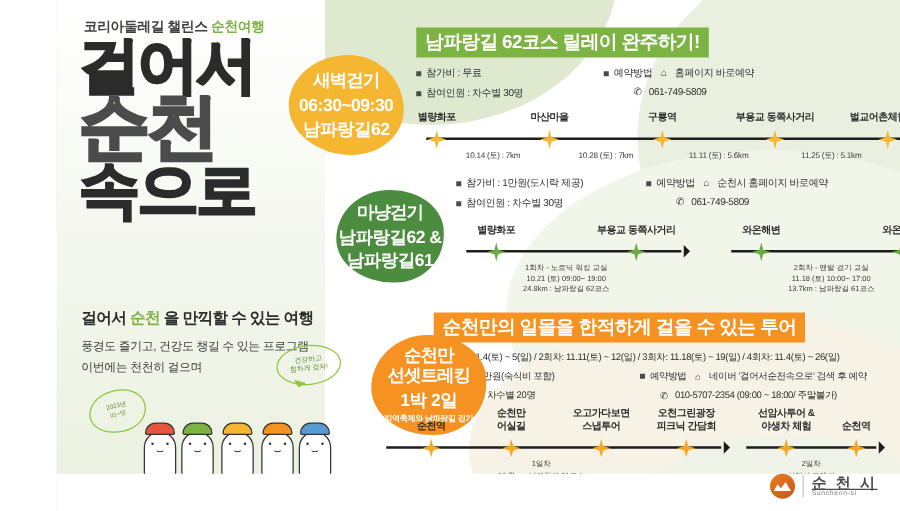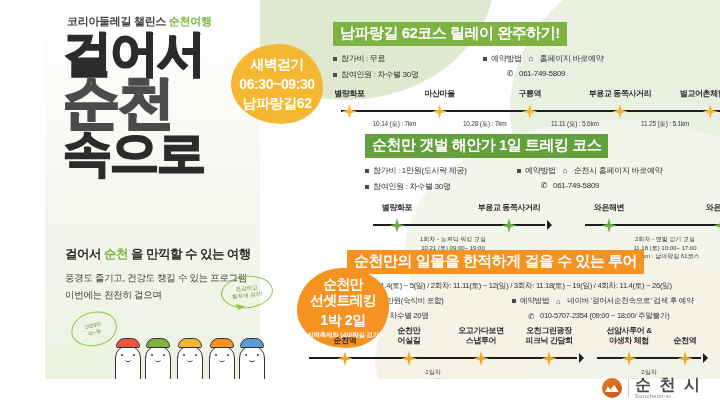--- a/index.html
+++ b/index.html
@@ -192,21 +192,21 @@
   .logo-mark {
     width: 20px; height: 20px; border-radius: 50%;
     background: linear-gradient(145deg,#e8801f,#c9521a);
     position: relative;
   }
   .logo-mark:after {
     content: ""; position: absolute; left: 3px; top: 6px; width: 14px; height: 8px;
     background: #fff; border-radius: 50% 50% 0 0 / 100% 100% 0 0;
     clip-path: polygon(0 100%, 22% 30%, 42% 70%, 68% 8%, 100% 100%);
   }
-  .logo-text-kr { font-size: 16px; font-weight: bold; color: #4a4a4a; letter-spacing: 2px; line-height: 1; }
+  .logo-text-kr { font-size: 12px; font-weight: bold; color: #4a4a4a; letter-spacing: 2px; line-height: 1; text-decoration: underline; }
   .logo-text-en { font-size: 5.5px; color: #7a7a7a; letter-spacing: 0.5px; }
   .logo-bar { width: 1.4px; height: 18px; background: #c9c9c9; }
 </style>
 </head>
 <body>
 
 <div class="poster">
 
   <div class="bg-blob-green-tl"></div>
   <div class="bg-blob-green-top"></div>
@@ -362,23 +362,27 @@
 
         <div class="tl-sub" style="left:15%;">10.14 (토) : 7km</div>
         <div class="tl-sub" style="left:37%;">10.28 (토) : 7km</div>
         <div class="tl-sub" style="left:59%;">11.11 (토) : 5.6km</div>
         <div class="tl-sub" style="left:81%;">11.25 (토) : 5.1km</div>
       </div>
     </div>
   </div>
 
   <div class="sec" style="left:224px; top:134px; width:490px;">
+    <div class="badge badge-green" style="left:0; top:18px; width:86px; height:74px;">
+      <div class="badge-title">마냥걷기</div>
+      <div class="badge-sub">남파랑길62 &amp;</div>
+      <div class="badge-sub" style="margin-top:0">남파랑길61</div>
+    </div>
 
     <div style="margin-left:96px;">
-      <div class="sec-head head-dgreen">순천만 갯벌 해안가 1일 트레킹 코스</div>
 
       <div class="infos">
         <div class="info-col" style="width:152px;">
           <div class="info-li">
             <span class="sq"></span>
             <span>참가비 : 1만원(도시락 제공)</span>
           </div>
           <div class="info-li">
             <span class="sq"></span>
             <span>참여인원 : 차수별 30명</span>

